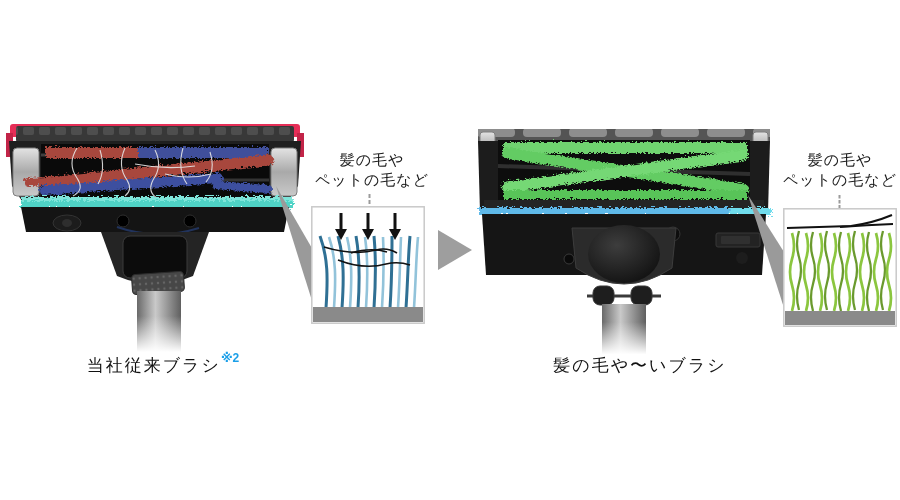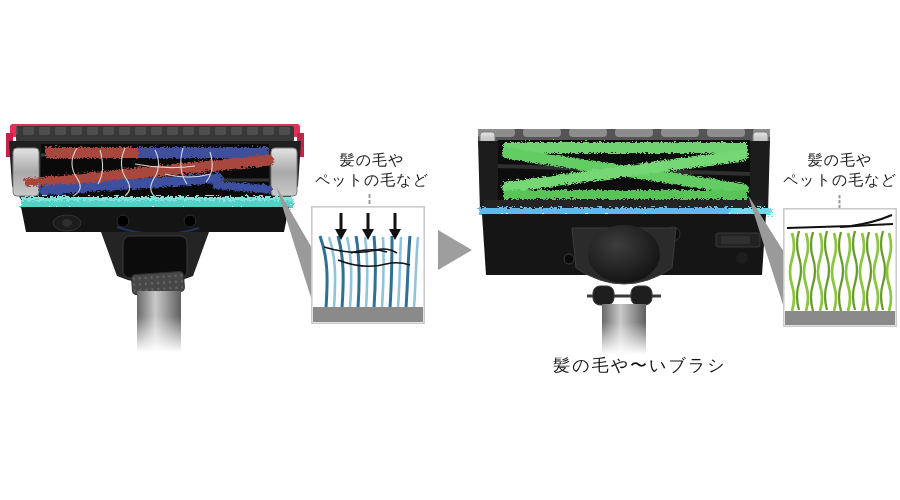--- a/index.html
+++ b/index.html
@@ -265,17 +265,20 @@
       <path d="M106,25 q4,13 0,26 q-4,13 0,26 q4,13 0,26" stroke="#8bc63f" stroke-width="2.7"></path>
     </g>
 
     <g fill="none" stroke="#111" stroke-width="2">
       <path d="M4,20 L68,18 Q90,15 109,7"></path>
       <path d="M57,19 Q84,17 110,16"></path>
     </g>
     <rect x="2" y="103" width="110" height="14" fill="#8a8a8a"></rect>
   </svg>
 
+  <div class="abs product-label" style="left:3px;top:354px;width:320px;">
+    <span>当社従来ブラシ</span><span class="note">※2</span>
+  </div>
   <div class="abs product-label" style="left:480px;top:354px;width:320px;">
     <span>髪の毛や〜いブラシ</span>
   </div>
 
 </div>
 
 </body></html>

